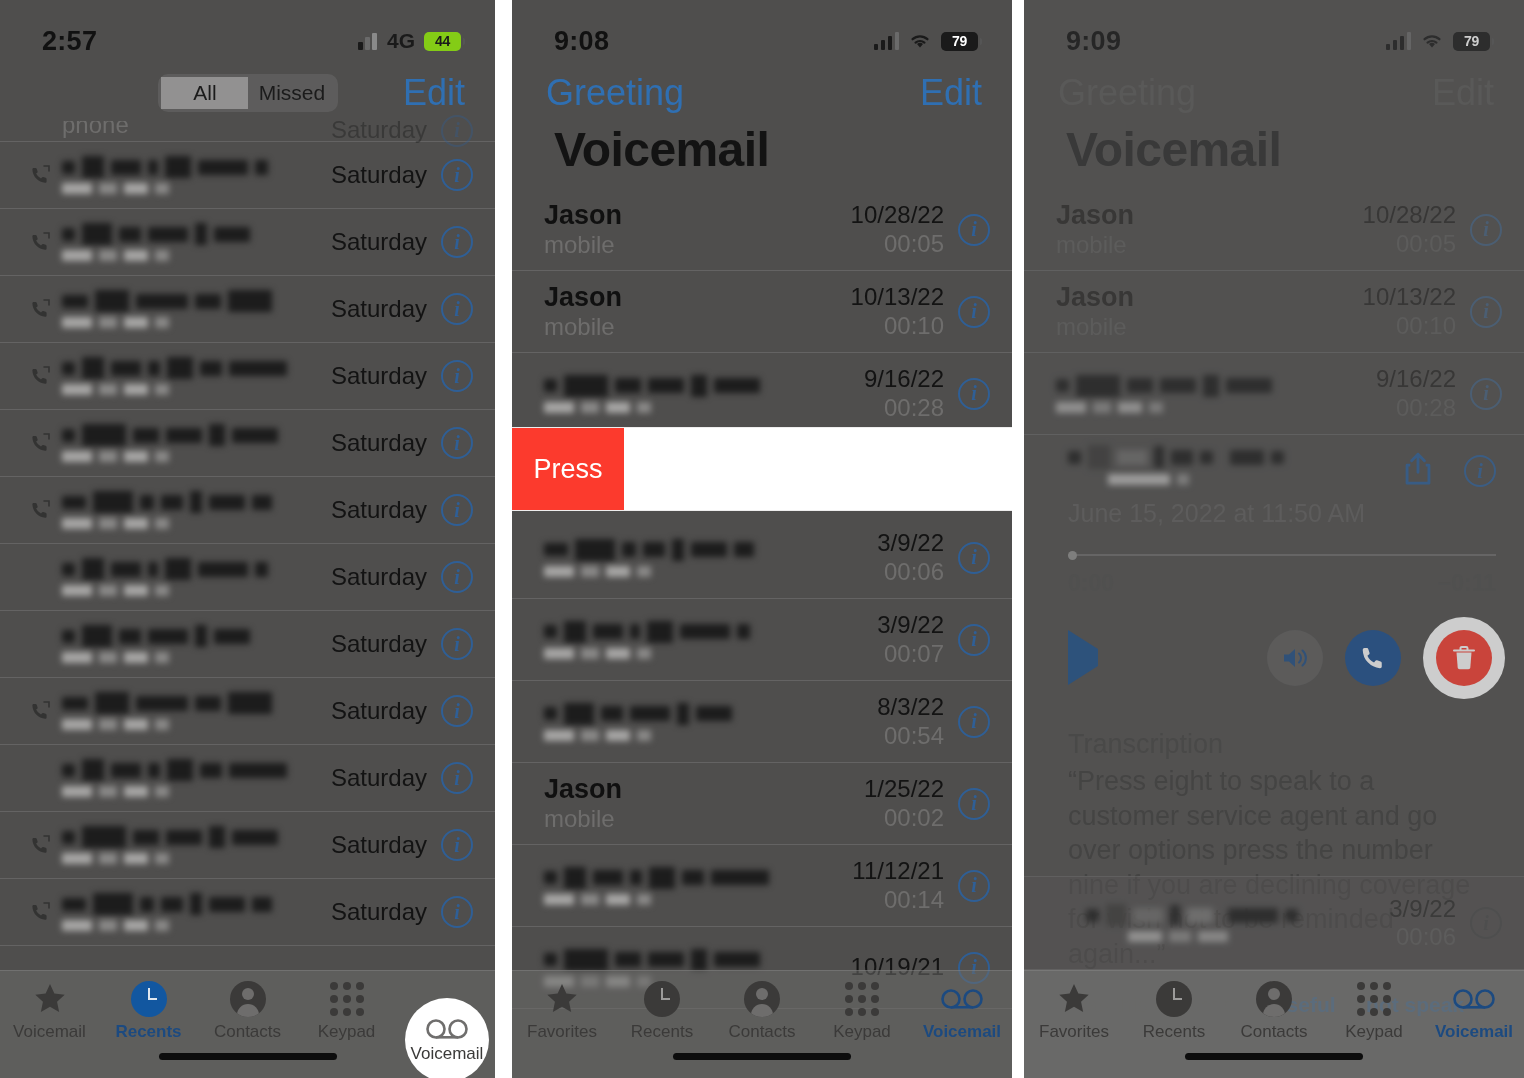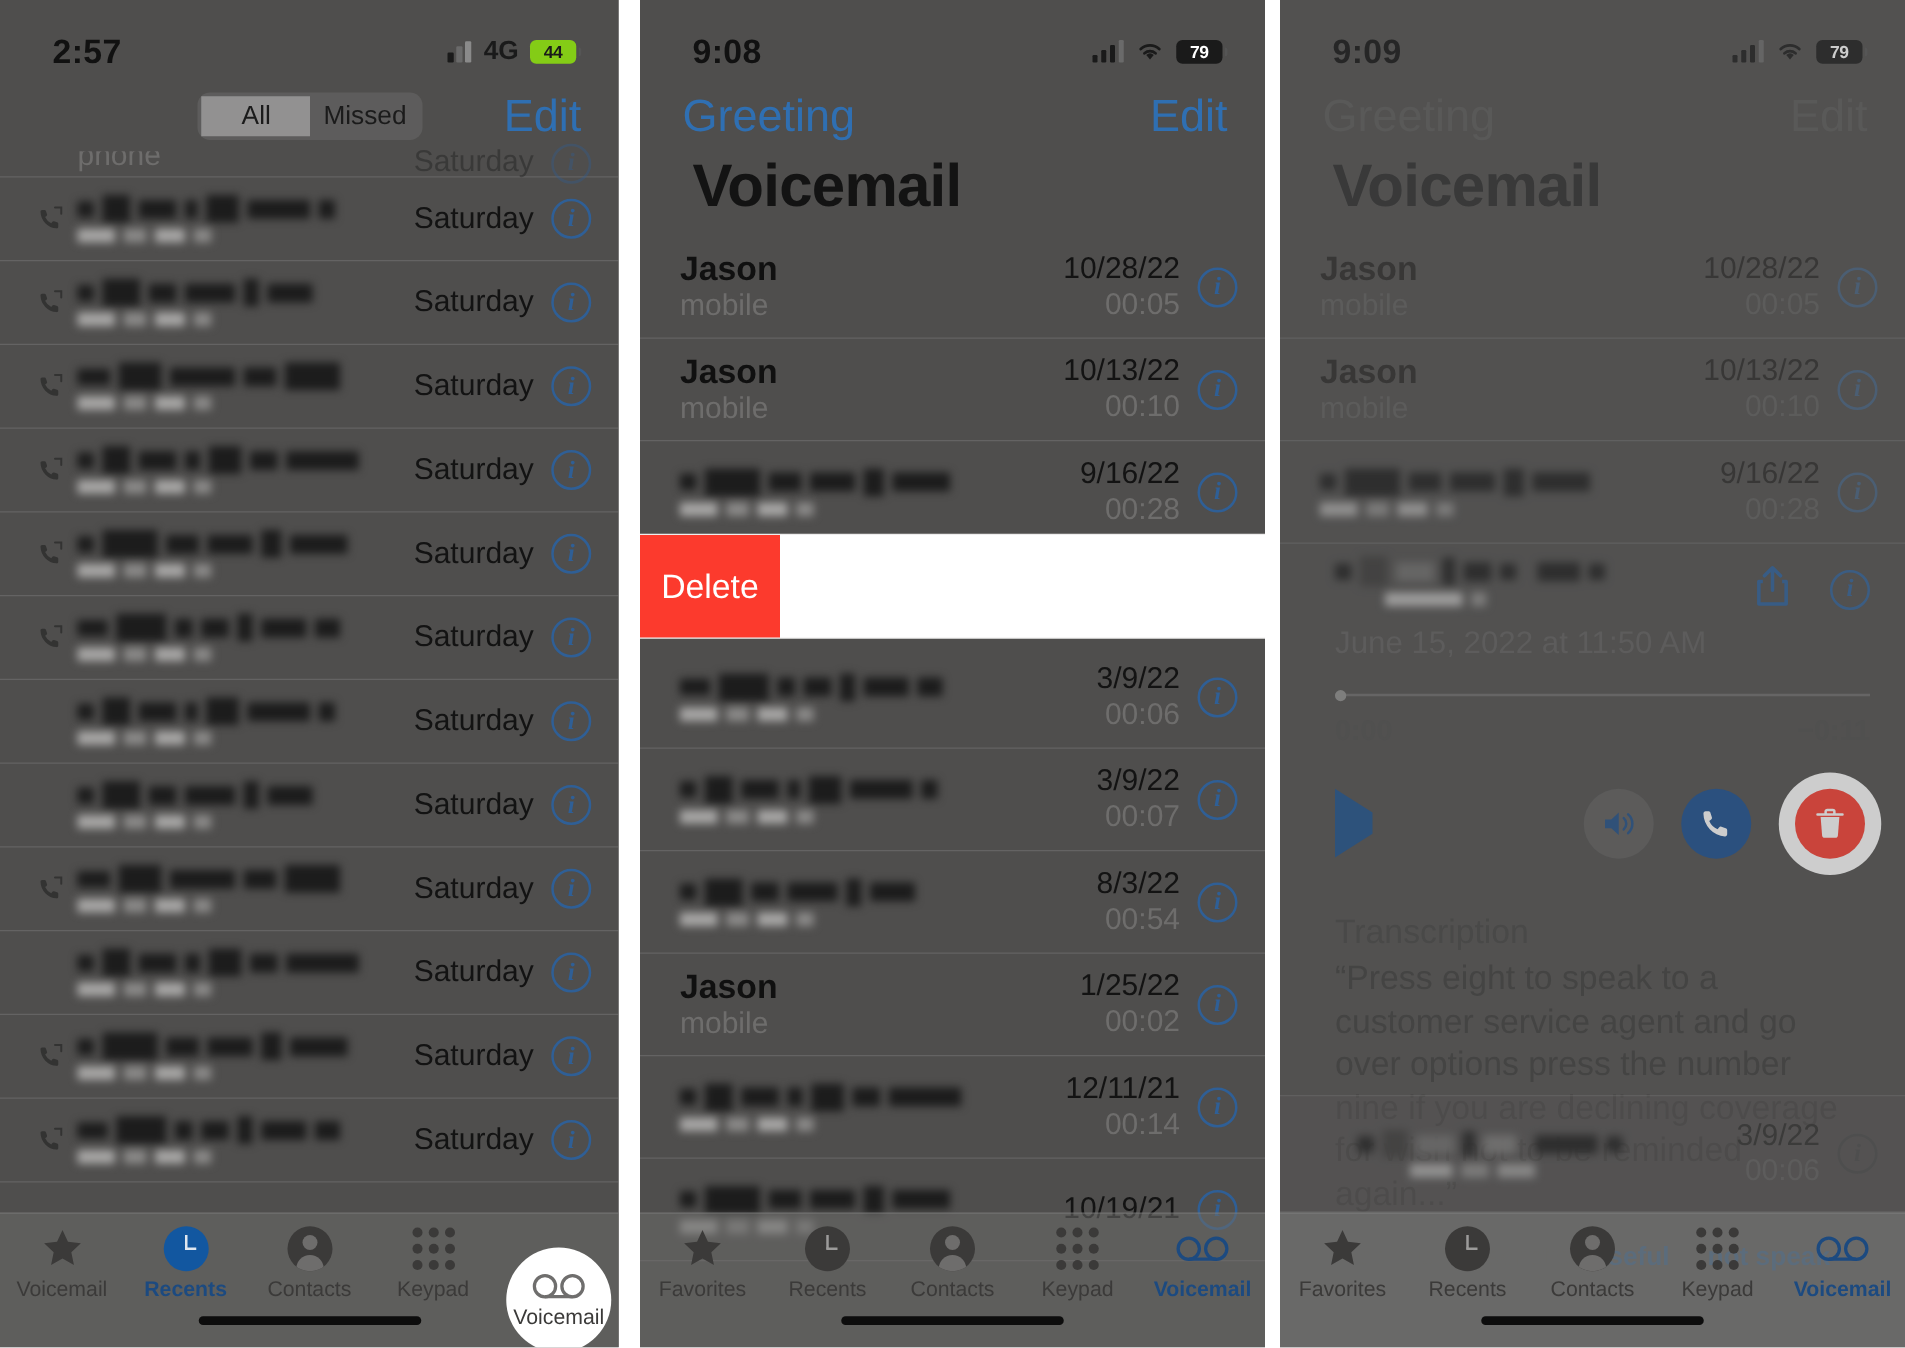--- a/index.html
+++ b/index.html
@@ -779,21 +779,21 @@
               <b style="width:58px;height:15px"></b>
             </div>
             <div class="blur l2">
               <b style="width:30px;background:#a7a6a5"></b>
               <b style="width:18px;background:#8a8988"></b>
               <b style="width:24px;background:#a7a6a5"></b>
               <b style="width:14px;background:#8a8988"></b>
             </div>
           </div>
           <div class="meta">
-            <div class="d1">12/11/21</div>
+            <div class="d1">11/12/21</div>
             <div class="d2">00:14</div>
           </div>
           <div class="infoicon">i</div>
         </div>
         <div class="row" style="height:82px;">
           <div class="body">
             <div class="blur ">
               <b style="width:13px;height:13px"></b>
               <b style="width:44px;height:22px"></b>
               <b style="width:26px;height:15px"></b>
@@ -810,21 +810,21 @@
           </div>
           <div class="meta">
             <div class="d1">10/19/21</div>
             <div class="d2"></div>
           </div>
           <div class="infoicon">i</div>
         </div>
       </div>
 
     <div class="swipe-row" style="top:428px;height:82px;">
-      <div class="delete-btn">Delete</div>
+      <div class="delete-btn">Press</div>
     </div>
 
     <div class="tabbar">
       <div class="tab">
         <div class="tabicon">
           <svg class="star" viewBox="0 0 24 24">
               <path fill="#3b3a39" d="M12 2l2.9 6.3 6.9.8-5.1 4.7 1.4 6.8L12 17.2 5.9 20.6l1.4-6.8L2.2 9.1l6.9-.8z"></path>
             </svg>
         </div>
         <div class="lbl">Favorites</div>

